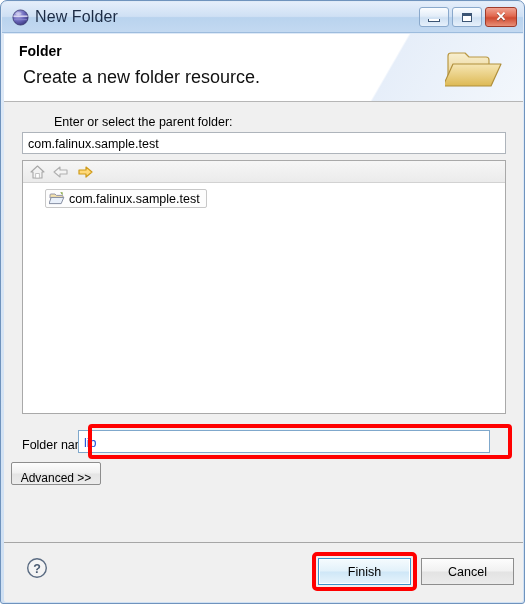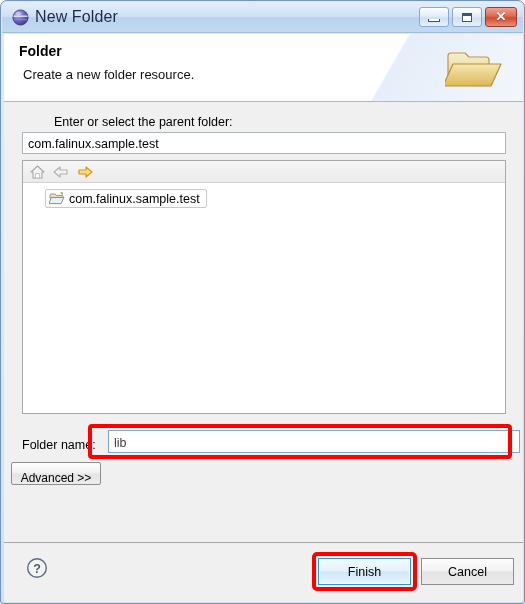--- a/index.html
+++ b/index.html
@@ -96,21 +96,21 @@
   #header-diag {
     position: absolute; right: 0; top: 0; width: 180px; height: 68px;
     background: linear-gradient(120deg, rgba(255,255,255,0) 30%, #e6eef9 31%, #f3f7fc 100%);
   }
   #header-title {
     position: absolute; left: 15px; top: 9px;
     font-size: 14px; font-weight: bold; color: #000000;
   }
   #header-desc {
     position: absolute; left: 19px; top: 33px;
-    font-size: 13px; color: #111111;
+    font-size: 18px; color: #111111;
   }
   #header-folder-icon {
     position: absolute; right: 16px; top: 12px;
     width: 62px; height: 46px;
   }
 
   
   #body {
     position: absolute;
     left: 3px; top: 101px;
@@ -176,25 +176,25 @@
     background: #fdfdfd;
     cursor: default;
   }
   #tree-item .ti-icon { width: 16px; height: 15px; margin-right: 4px; flex: 0 0 auto; }
   #tree-item .ti-label { font-size: 12.5px; color: #000000; white-space: nowrap; }
 
   
   #lbl-foldername { left: 18px; top: 336px; }
   #foldername-input {
     position: absolute;
-    left: 104px; top: 328px;
+    left: 74px; top: 328px;
     width: 412px; height: 23px;
     background: #ffffff;
     border: 1px solid #7fa8cc;
-    font-size: 12.5px; color: #404040;
+    font-size: 12.5px; color: #1d4ed8;
     padding: 2px 0 0 5px;
     outline: none;
     font-family: "Liberation Sans", sans-serif;
   }
   
   #hl-foldername {
     position: absolute;
     left: 84px; top: 322px;
     width: 424px; height: 35px;
     border: 4px solid #ff0000;

